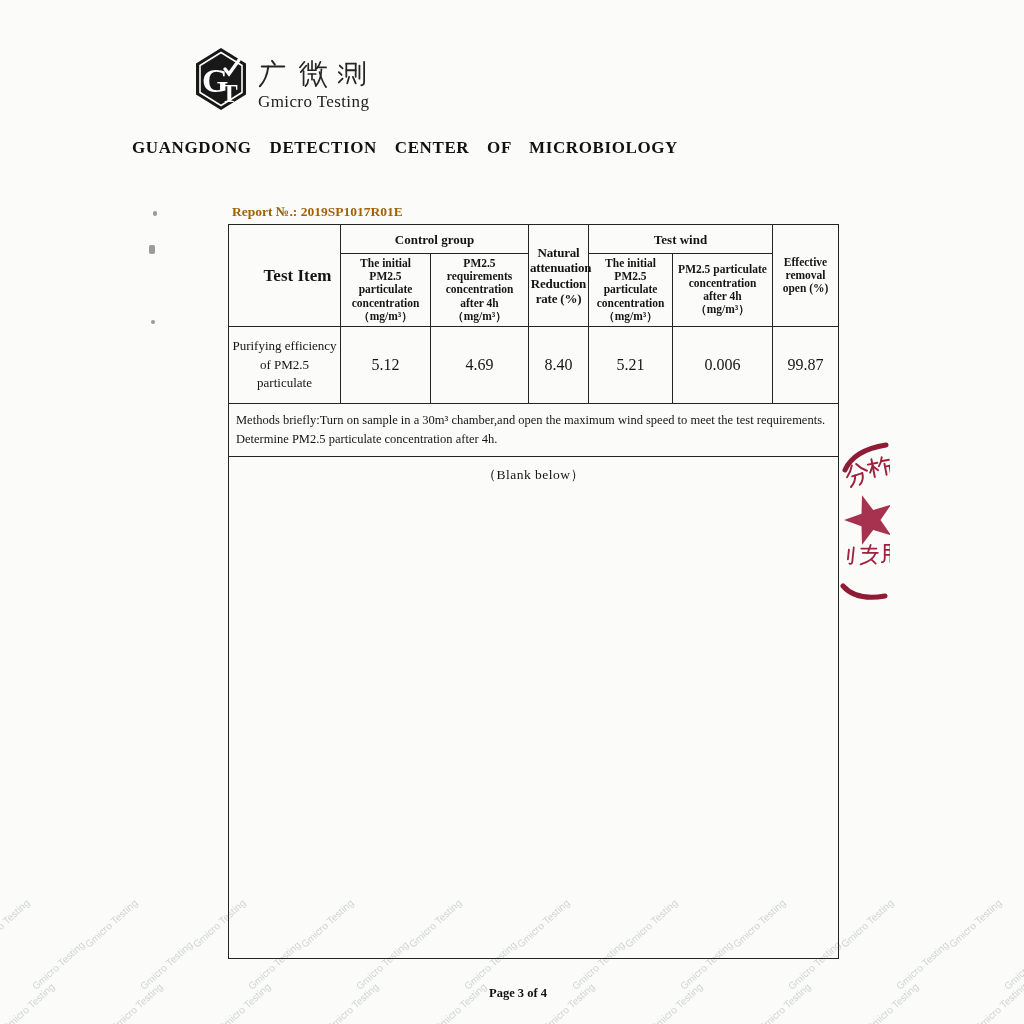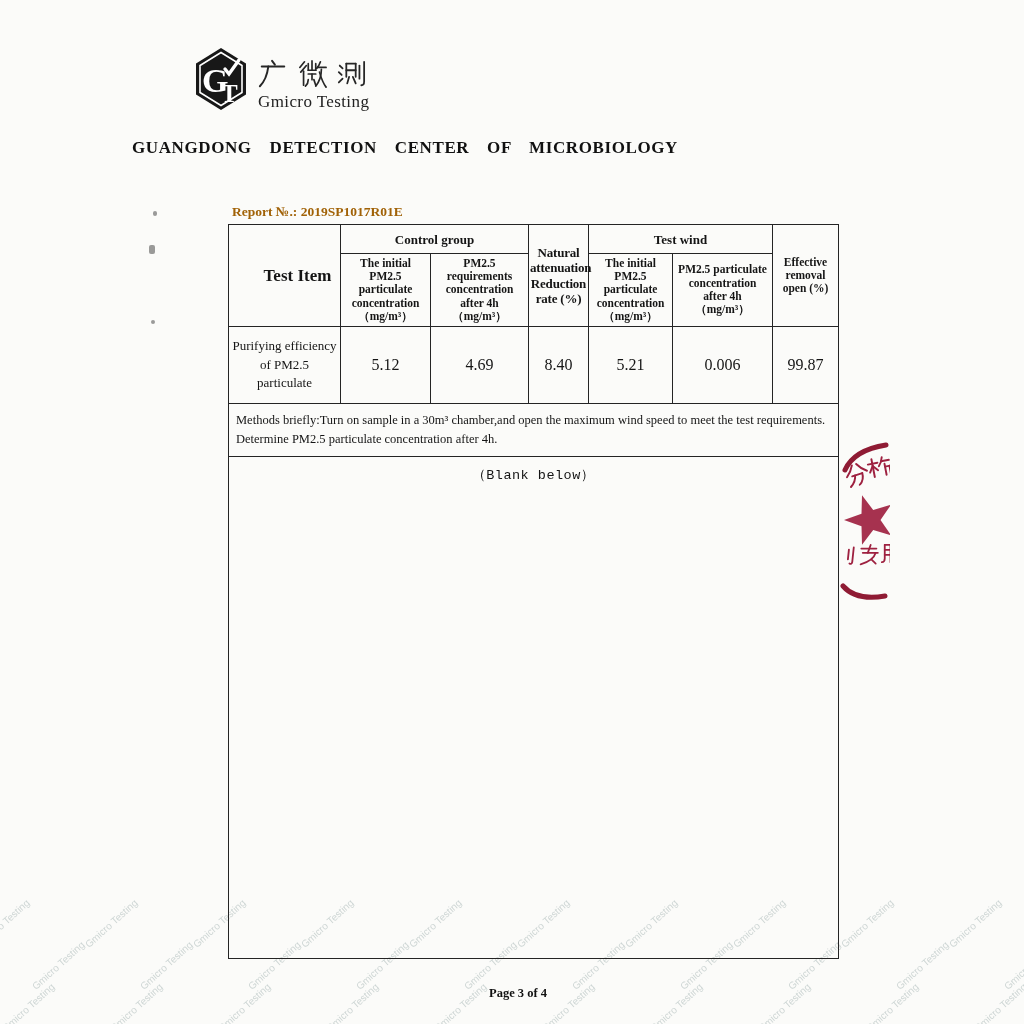--- a/index.html
+++ b/index.html
@@ -27,21 +27,21 @@
   td{border:1.6px solid #242424;text-align:center;vertical-align:middle;
      padding:2px 3px;color:#151515;}
   td.hdr{font-weight:bold;font-size:11.5px;line-height:1.16;}
   td.grp{font-weight:bold;font-size:13px;height:24px;line-height:1;}
   td.narrow{font-size:13px;letter-spacing:-.2px;padding:1px;}
   td.item-label{font-size:13px;line-height:1.45;margin-top:36px;}
   td.val{font-size:16px;}
   tr.subhead td{height:68px;}
   tr.datarow td{height:72px;}
   td.methods{height:44px;text-align:left;font-size:12.5px;line-height:1.5;padding:4px 7px;}
-  td.blankbox{height:490px;vertical-align:top;padding-top:9px;font-size:13.5px;letter-spacing:.5px;font-family:Liberation Mono, monospace;}
+  td.blankbox{height:490px;vertical-align:top;padding-top:9px;font-size:13.5px;letter-spacing:.5px;}
   
   .stamp{left:840px;top:440px;width:50px;height:168px;overflow:hidden;z-index:3;}
   .stamp .glyph{position:absolute;}
   
   .page-label{left:0;top:986px;width:1036px;text-align:center;
     font-size:12.5px;font-weight:bold;color:#111;z-index:2;}
   .wm-layer{left:0;top:0;width:1024px;height:1024px;z-index:0;pointer-events:none;}
   .wm-tile{position:absolute;font-size:10px;font-family:"Liberation Sans",sans-serif;
     transform:rotate(-42deg);opacity:.65;white-space:nowrap;}
   .content{z-index:1;}

